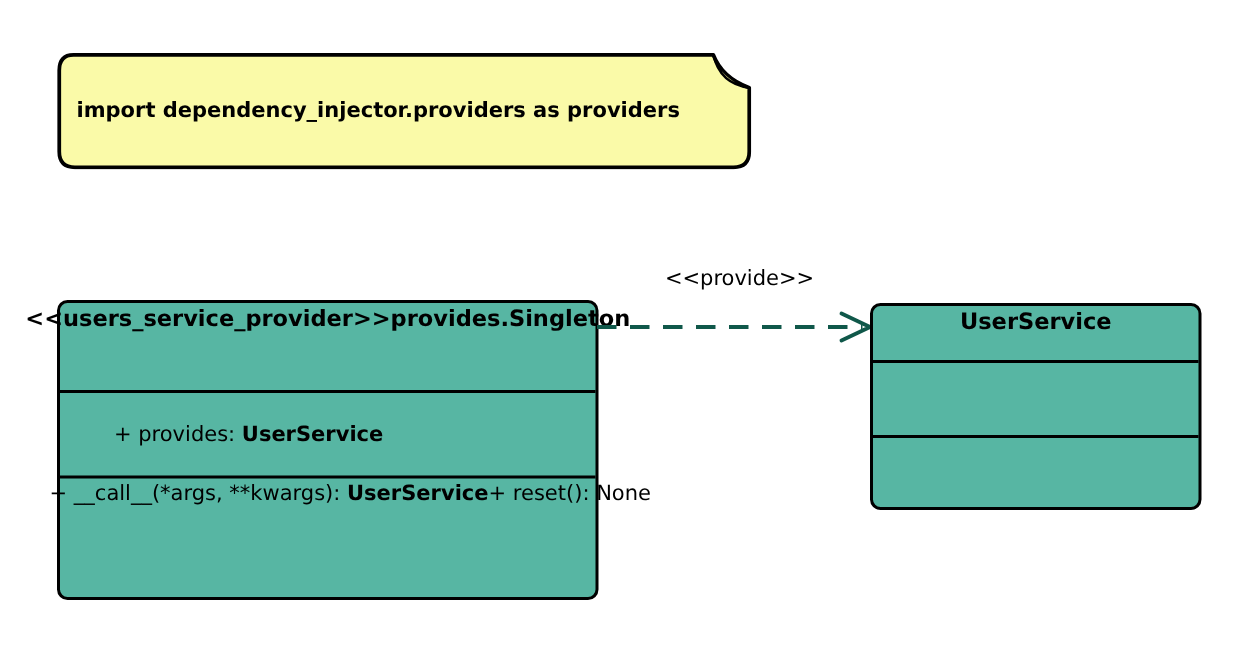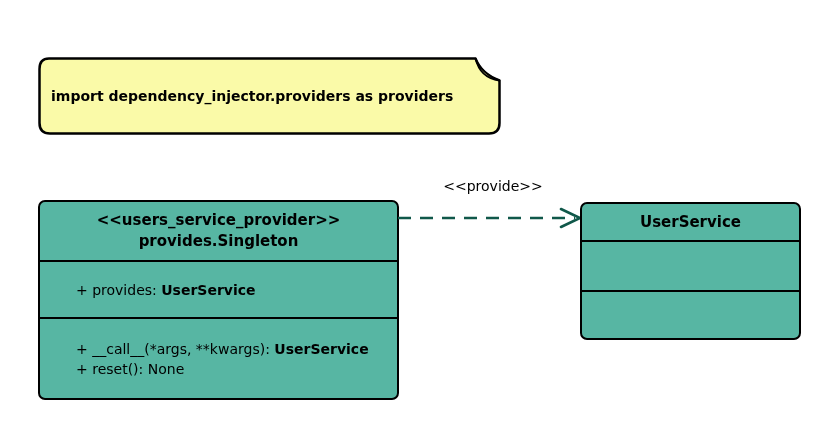--- a/index.html
+++ b/index.html
@@ -7,21 +7,21 @@
     position: relative;
     width: 840px;
     height: 440px;
     background: #ffffff;
     font-family: "DejaVu Sans", "Liberation Sans", sans-serif;
     color: var(--text, #000);
     overflow: hidden;
   }
 
   
-  .note { position: absolute; left: 38px; top: 57px; width: 463px; height: 78px; }
+  .note { position: absolute; left: 38px; top: 35px; width: 463px; height: 78px; }
   .note svg { position: absolute; left: 0; top: 0; display: block; }
   .note-body { fill: var(--note-fill, #fafaa8); stroke: var(--border, #000); stroke-width: 2.5; stroke-linejoin: round; }
   .note-fold { fill: var(--note-fold, #e3e38e); stroke: var(--border, #000); stroke-width: 1.6; stroke-linejoin: round; }
   .note-text {
     position: absolute; left: 13px; right: 34px; top: 0; bottom: 0;
     display: flex; align-items: center;
     font-size: 14px; font-weight: 700; white-space: nowrap;
   }
 
   
@@ -33,34 +33,34 @@
     box-sizing: border-box;
     display: flex; flex-direction: column;
   }
   .provider-box { left: 38px; top: 200px; width: 361px; height: 200px; }
   .service-box  { left: 580px; top: 202px; width: 221px; height: 138px; }
 
   .compartment { box-sizing: border-box; }
   .compartment + .compartment { border-top: 2.5px solid var(--border, #000); padding-left: 36px; }
 
   .class-header {
-    display: flex; flex-direction: column; align-items: center; justify-content: center;
+    display: flex; flex-direction: row; justify-content: center;
     text-align: center; font-weight: 700; font-size: 15px; line-height: 21px;
   }
   .provider-box .class-header { height: 58px; }
   .service-box .class-header { height: 36px; }
 
   .attrs-compartment {
     height: 57px;
     display: flex; flex-direction: column; justify-content: center;
     padding: 0 6px 0 13px; font-size: 14px; line-height: 20px;
   }
   .methods-compartment {
     flex: 1;
-    display: flex; flex-direction: column; justify-content: center;
+    display: flex; flex-direction: row; justify-content: center;
     padding: 0 6px 0 13px; font-size: 14px; line-height: 20px;
   }
   .member { white-space: nowrap; }
   .member .type-name { font-weight: 700; }
 
   .service-mid { height: 50px; }
   .service-bottom { flex: 1; }
 
   
   .dep-arrow-svg { position: absolute; left: 397px; top: 205px; }

